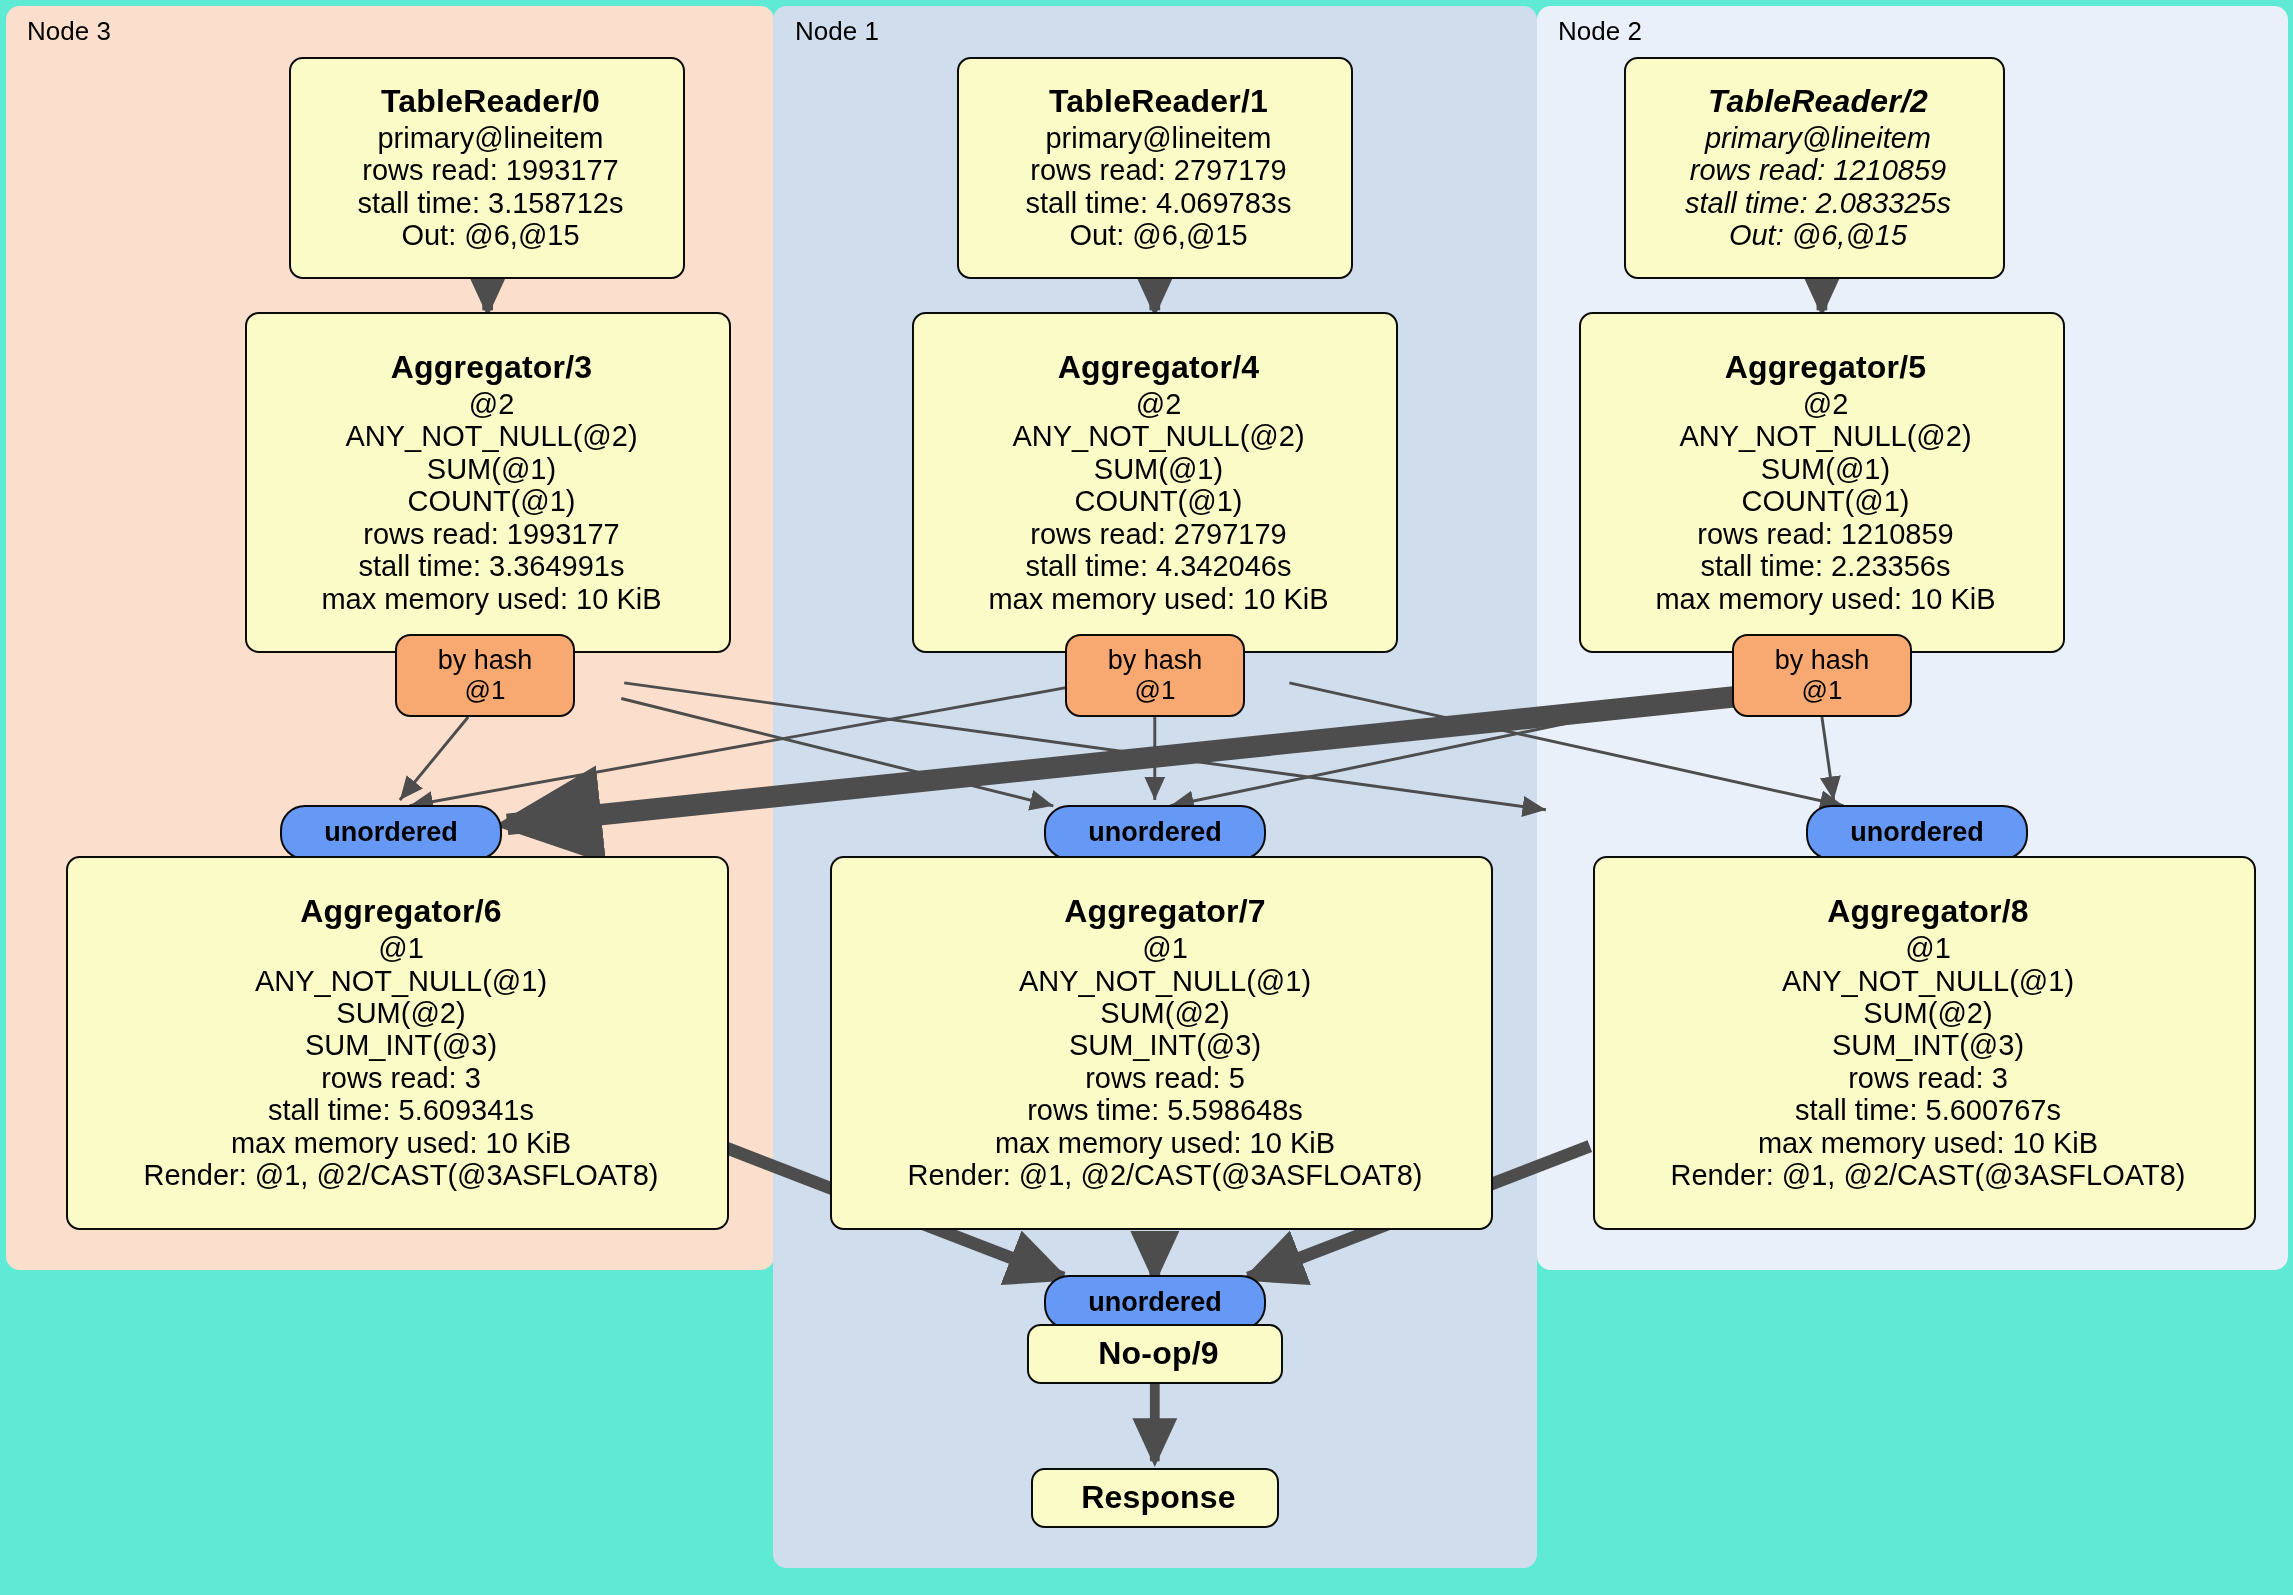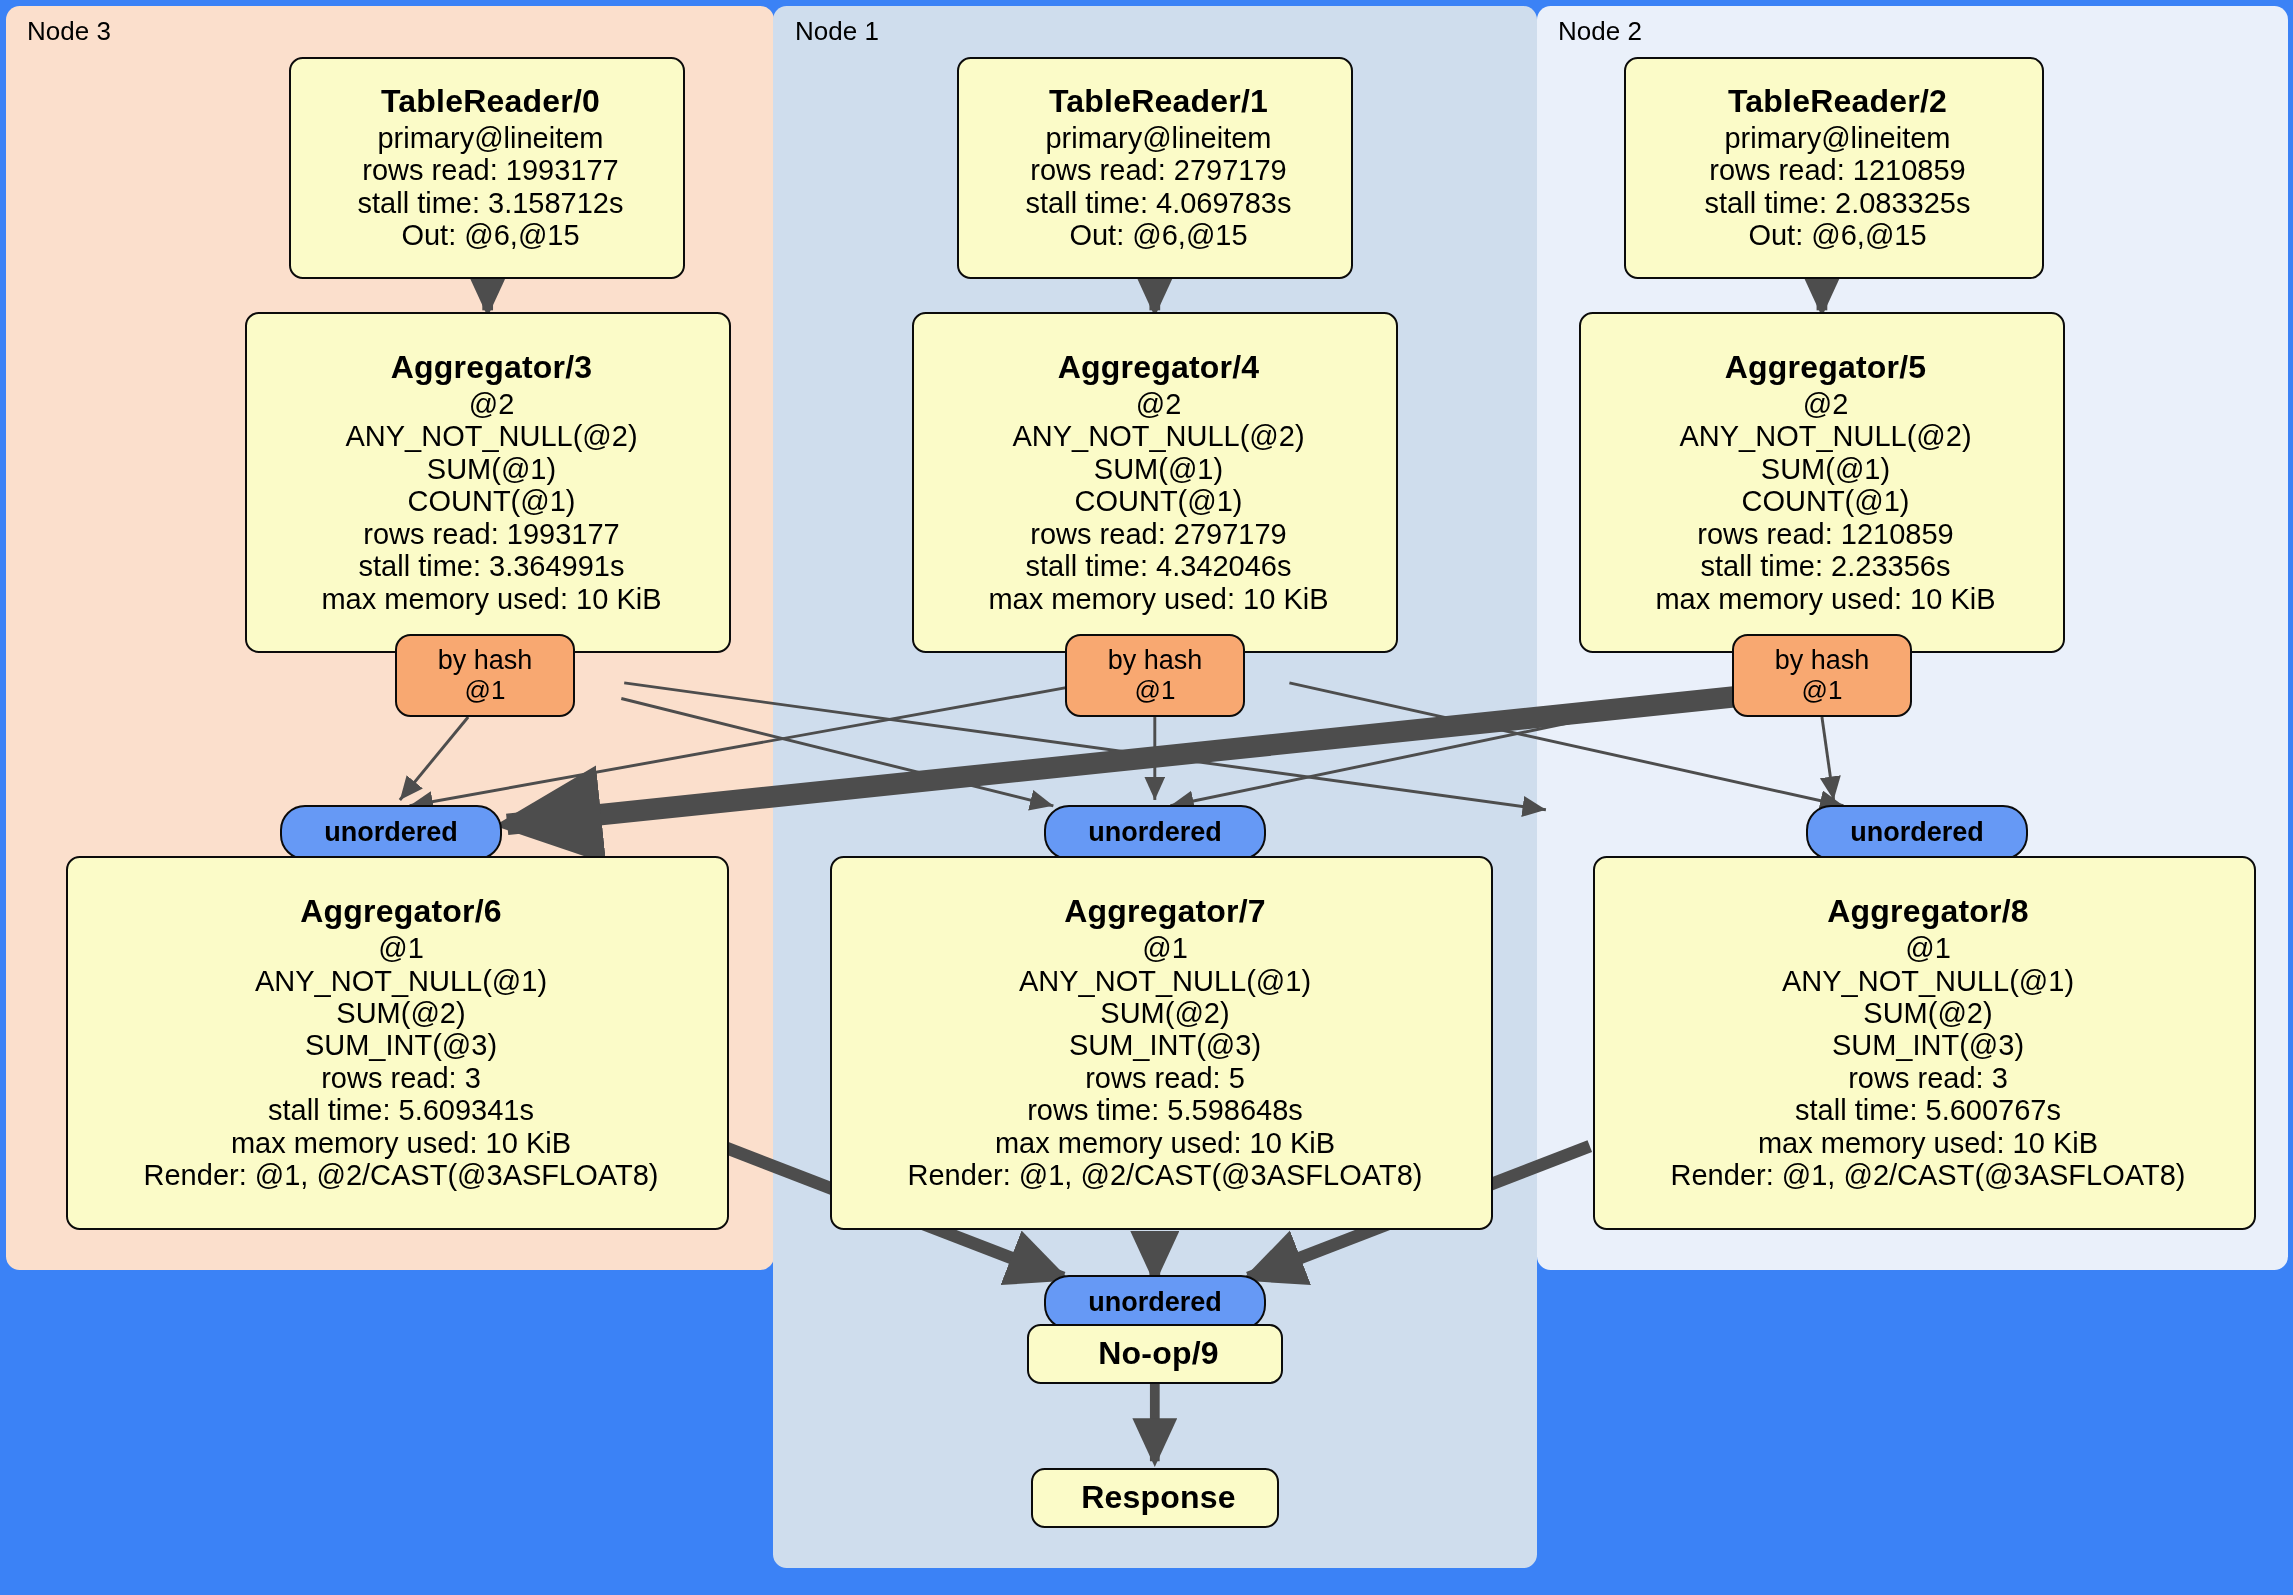--- a/index.html
+++ b/index.html
@@ -4,21 +4,21 @@
 <style>
   html, body {
     margin: 0;
     padding: 0;
     background: #ffffff;
   }
   #canvas {
     position: relative;
     width: 2294px;
     height: 1596px;
-    background: #3b82f6;
+    background: #5eead4;
     font-family: "Liberation Sans", sans-serif;
     overflow: hidden;
   }
   .cluster {
     position: absolute;
     border-radius: 13.7px;
     box-sizing: border-box;
   }
   .cluster-label {
     position: absolute;
@@ -166,21 +166,21 @@
   </div>
 
   <div class="node" style="left:957px; top:57px; width:396px; height:222px;">
     <div class="title">TableReader/1</div>
     <div class="line">primary@lineitem</div>
     <div class="line">rows read: 2797179</div>
     <div class="line">stall time: 4.069783s</div>
     <div class="line">Out: @6,@15</div>
   </div>
 
-  <div class="node" style="left:1624px; top:57px; width:420px; height:222px;">
+  <div class="node" style="left:1624px; top:57px; width:381px; height:222px;font-style:italic;">
     <div class="title">TableReader/2</div>
     <div class="line">primary@lineitem</div>
     <div class="line">rows read: 1210859</div>
     <div class="line">stall time: 2.083325s</div>
     <div class="line">Out: @6,@15</div>
   </div>
 
   <div class="node" style="left:245px; top:312px; width:486px; height:341px;">
     <div class="title">Aggregator/3</div>
     <div class="line">@2</div>

